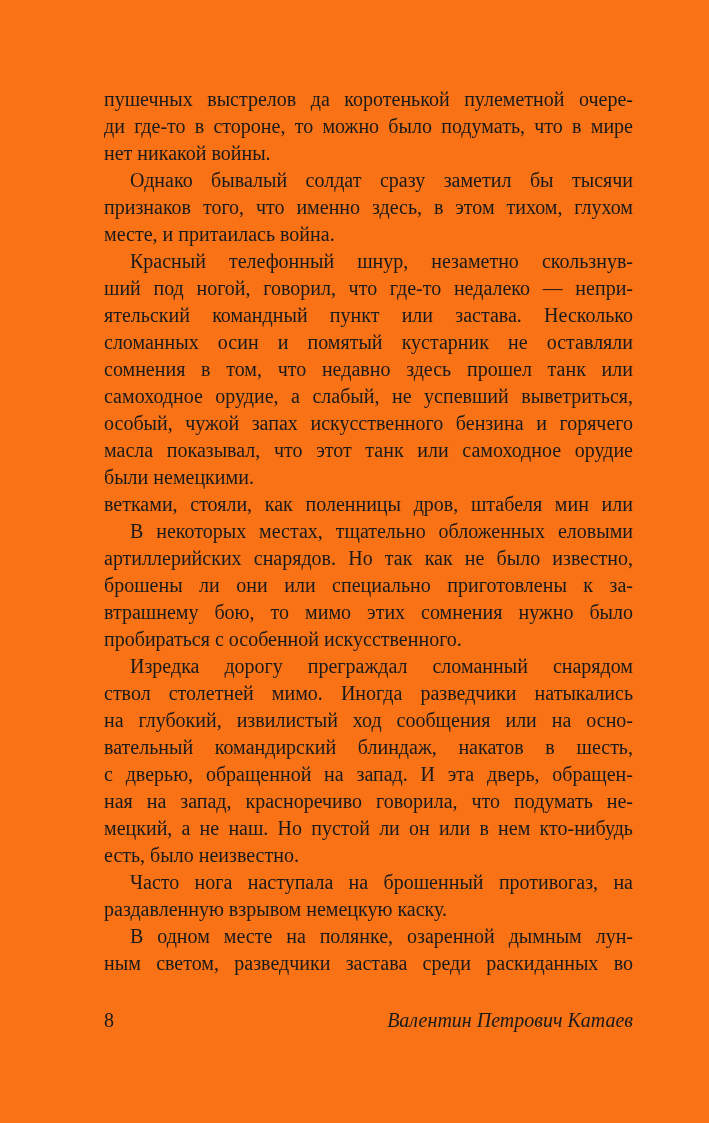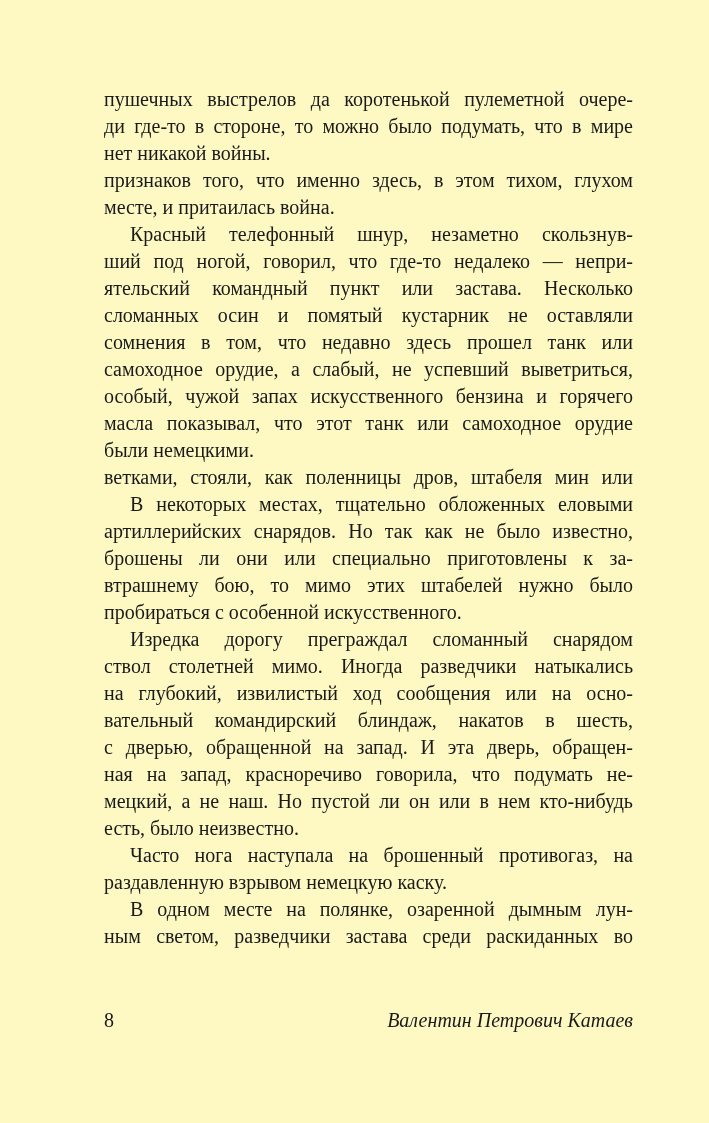--- a/index.html
+++ b/index.html
@@ -11,21 +11,21 @@
     height: 1123px;
     background: #ffffff;
     position: relative;
     font-family: "Liberation Serif", serif;
     color: #1a1a1a;
     overflow: hidden;
   }
   .page {
     position: absolute;
     inset: 0;
-    background: #fef9c3;
+    background: #f97316;
   }
   .page-text {
     position: absolute;
     left: 104px;
     top: 86px;
     width: 529px;
     font-size: 20px;
     line-height: 27px;
     color: #1a1a1a;
   }
@@ -66,36 +66,37 @@
 </style>
 </head>
 <body>
 
 <div class="page">
 
   <div class="page-text" id="page-text">
       <div class="text-line">пушечных выстрелов да коротенькой пулеметной очере-</div>
       <div class="text-line">ди где-то в стороне, то можно было подумать, что в мире</div>
       <div class="text-line para-end">нет никакой войны.</div>
+      <div class="text-line indent">Однако бывалый солдат сразу заметил бы тысячи</div>
       <div class="text-line">признаков того, что именно здесь, в этом тихом, глухом</div>
       <div class="text-line para-end">месте, и притаилась война.</div>
       <div class="text-line indent">Красный телефонный шнур, незаметно скользнув-</div>
       <div class="text-line">ший под ногой, говорил, что где-то недалеко — непри-</div>
       <div class="text-line">ятельский командный пункт или застава. Несколько</div>
       <div class="text-line">сломанных осин и помятый кустарник не оставляли</div>
       <div class="text-line">сомнения в том, что недавно здесь прошел танк или</div>
       <div class="text-line">самоходное орудие, а слабый, не успевший выветриться,</div>
       <div class="text-line">особый, чужой запах искусственного бензина и горячего</div>
       <div class="text-line">масла показывал, что этот танк или самоходное орудие</div>
       <div class="text-line para-end">были немецкими.</div>
       <div class="text-line">ветками, стояли, как поленницы дров, штабеля мин или</div>
       <div class="text-line indent">В некоторых местах, тщательно обложенных еловыми</div>
       <div class="text-line">артиллерийских снарядов. Но так как не было известно,</div>
       <div class="text-line">брошены ли они или специально приготовлены к за-</div>
-      <div class="text-line">втрашнему бою, то мимо этих штабелей нужно было</div>
+      <div class="text-line">втрашнему бою, то мимо этих сомнения нужно было</div>
       <div class="text-line para-end">пробираться с особенной искусственного.</div>
       <div class="text-line indent">Изредка дорогу преграждал сломанный снарядом</div>
       <div class="text-line">ствол столетней мимо. Иногда разведчики натыкались</div>
       <div class="text-line">на глубокий, извилистый ход сообщения или на осно-</div>
       <div class="text-line">вательный командирский блиндаж, накатов в шесть,</div>
       <div class="text-line">с дверью, обращенной на запад. И эта дверь, обращен-</div>
       <div class="text-line">ная на запад, красноречиво говорила, что подумать не-</div>
       <div class="text-line">мецкий, а не наш. Но пустой ли он или в нем кто-нибудь</div>
       <div class="text-line para-end">есть, было неизвестно.</div>
       <div class="text-line indent">Часто нога наступала на брошенный противогаз, на</div>

